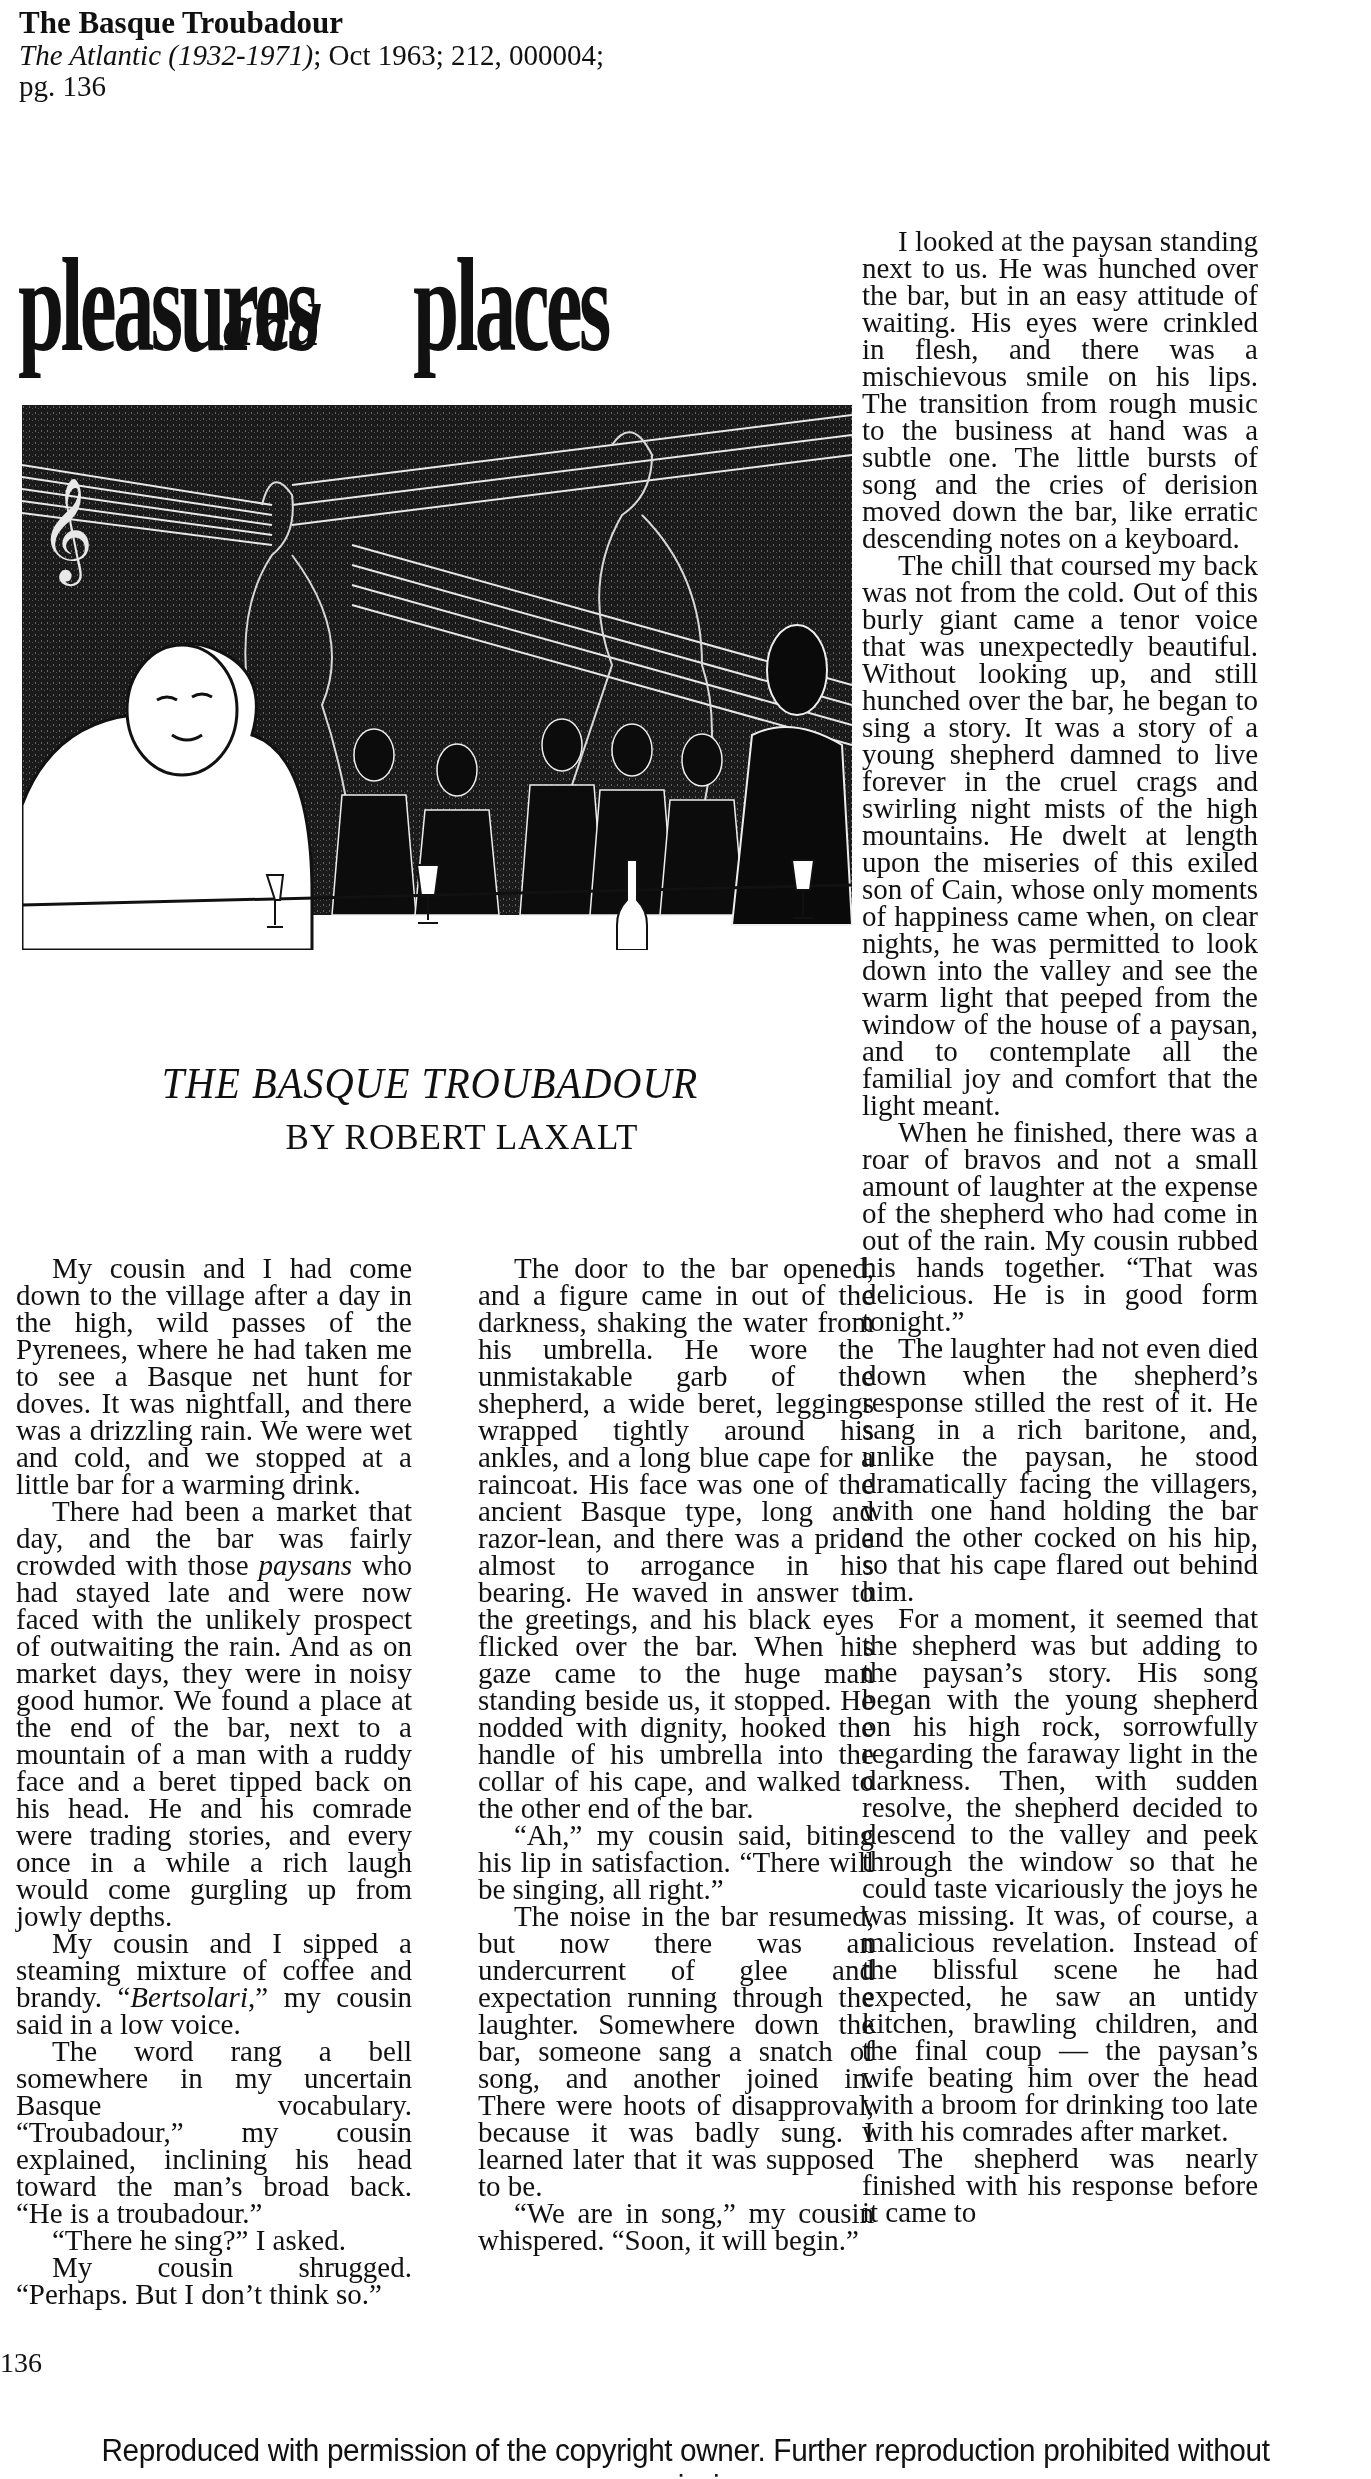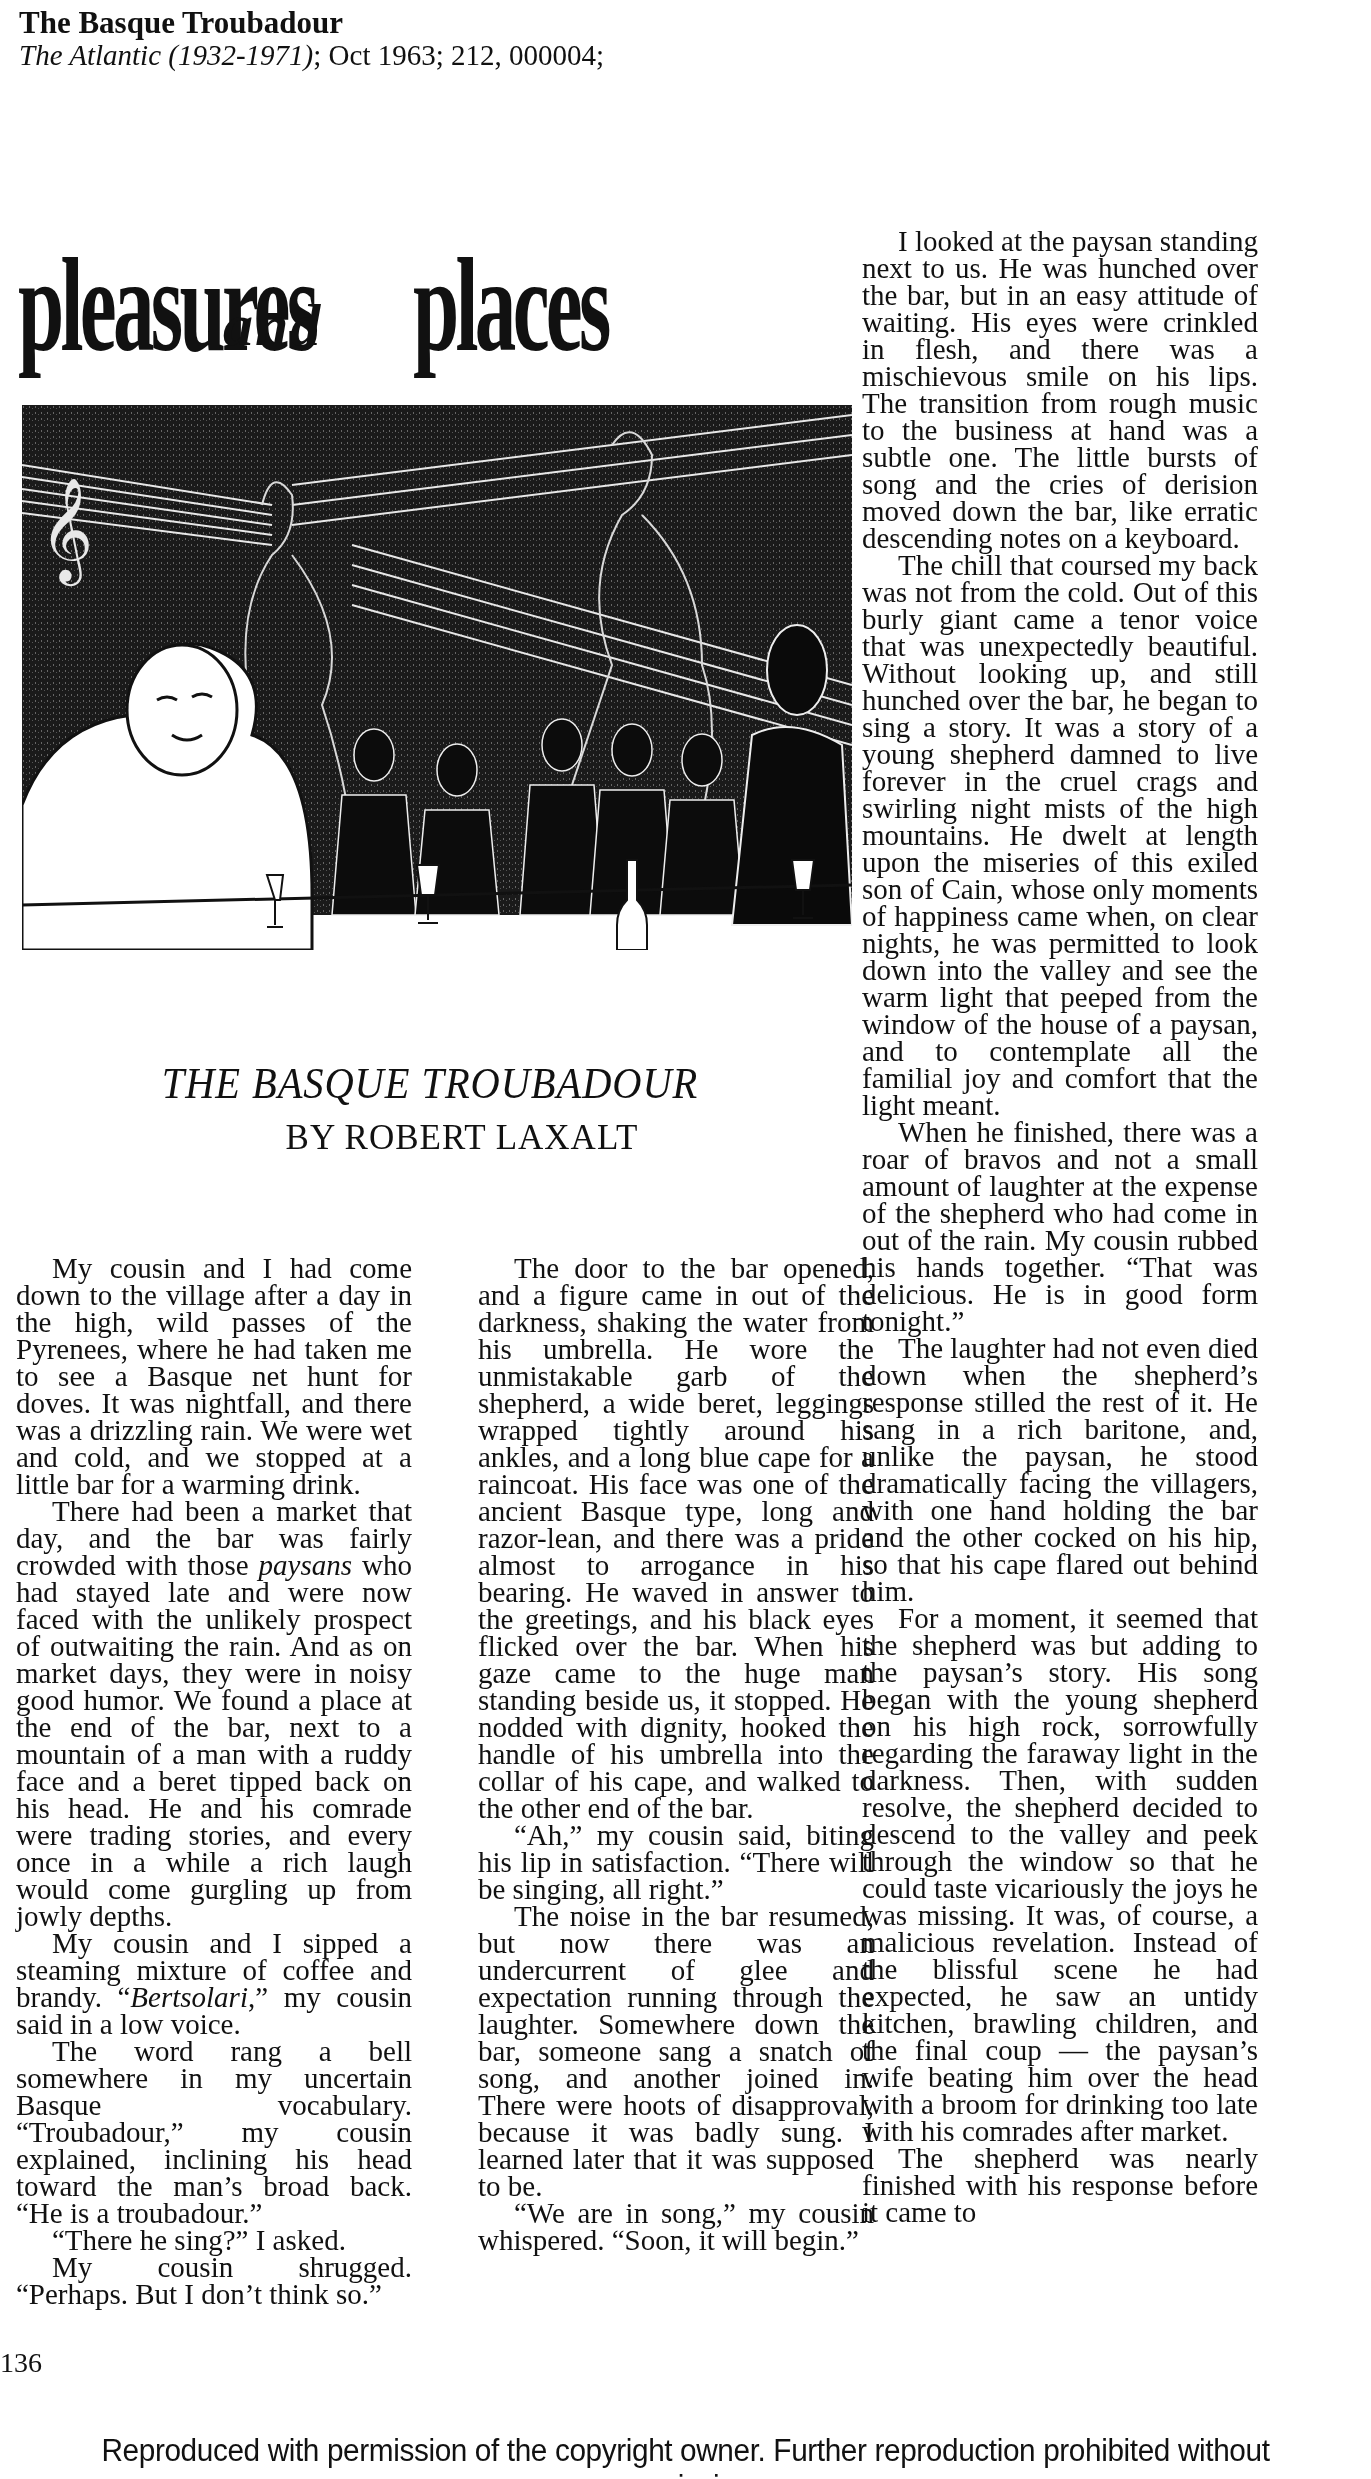--- a/index.html
+++ b/index.html
@@ -22,20 +22,21 @@
   .col3 { left:862px; top:228px; }
   .pageno { position:absolute; left:0; width:1260px; top:2347px; text-align:left; font-size:28px; }
   .footer { position:absolute; left:0; width:1371px; top:2433px; text-align:center; font-family:"Liberation Sans", sans-serif; font-size:31px; letter-spacing:-0.4px; transform:scaleX(0.96); }
 </style>
 </head>
 <body>
 
 <div class="cite">
   <div class="t">The Basque Troubadour</div>
   <div><i>The Atlantic (1932-1971)</i><span>; Oct 1963; 212, 000004;</span></div>
+  <div>pg. 136</div>
 </div>
 
 <div class="masthead">
   <span class="big w1">pleasures</span>
   <span class="and">and</span>
   <span class="big w3">places</span>
 </div>
 
 <svg class="illus" viewBox="0 0 830 545" aria-label="Ink drawing of men standing at a bar: a large singing man at left holding a wine glass, a row of men in suits, a wine bottle and glasses on the bar, a lean shepherd singing at right, with ghostly dancing figures and musical staff lines in the dark background">
   <defs>

